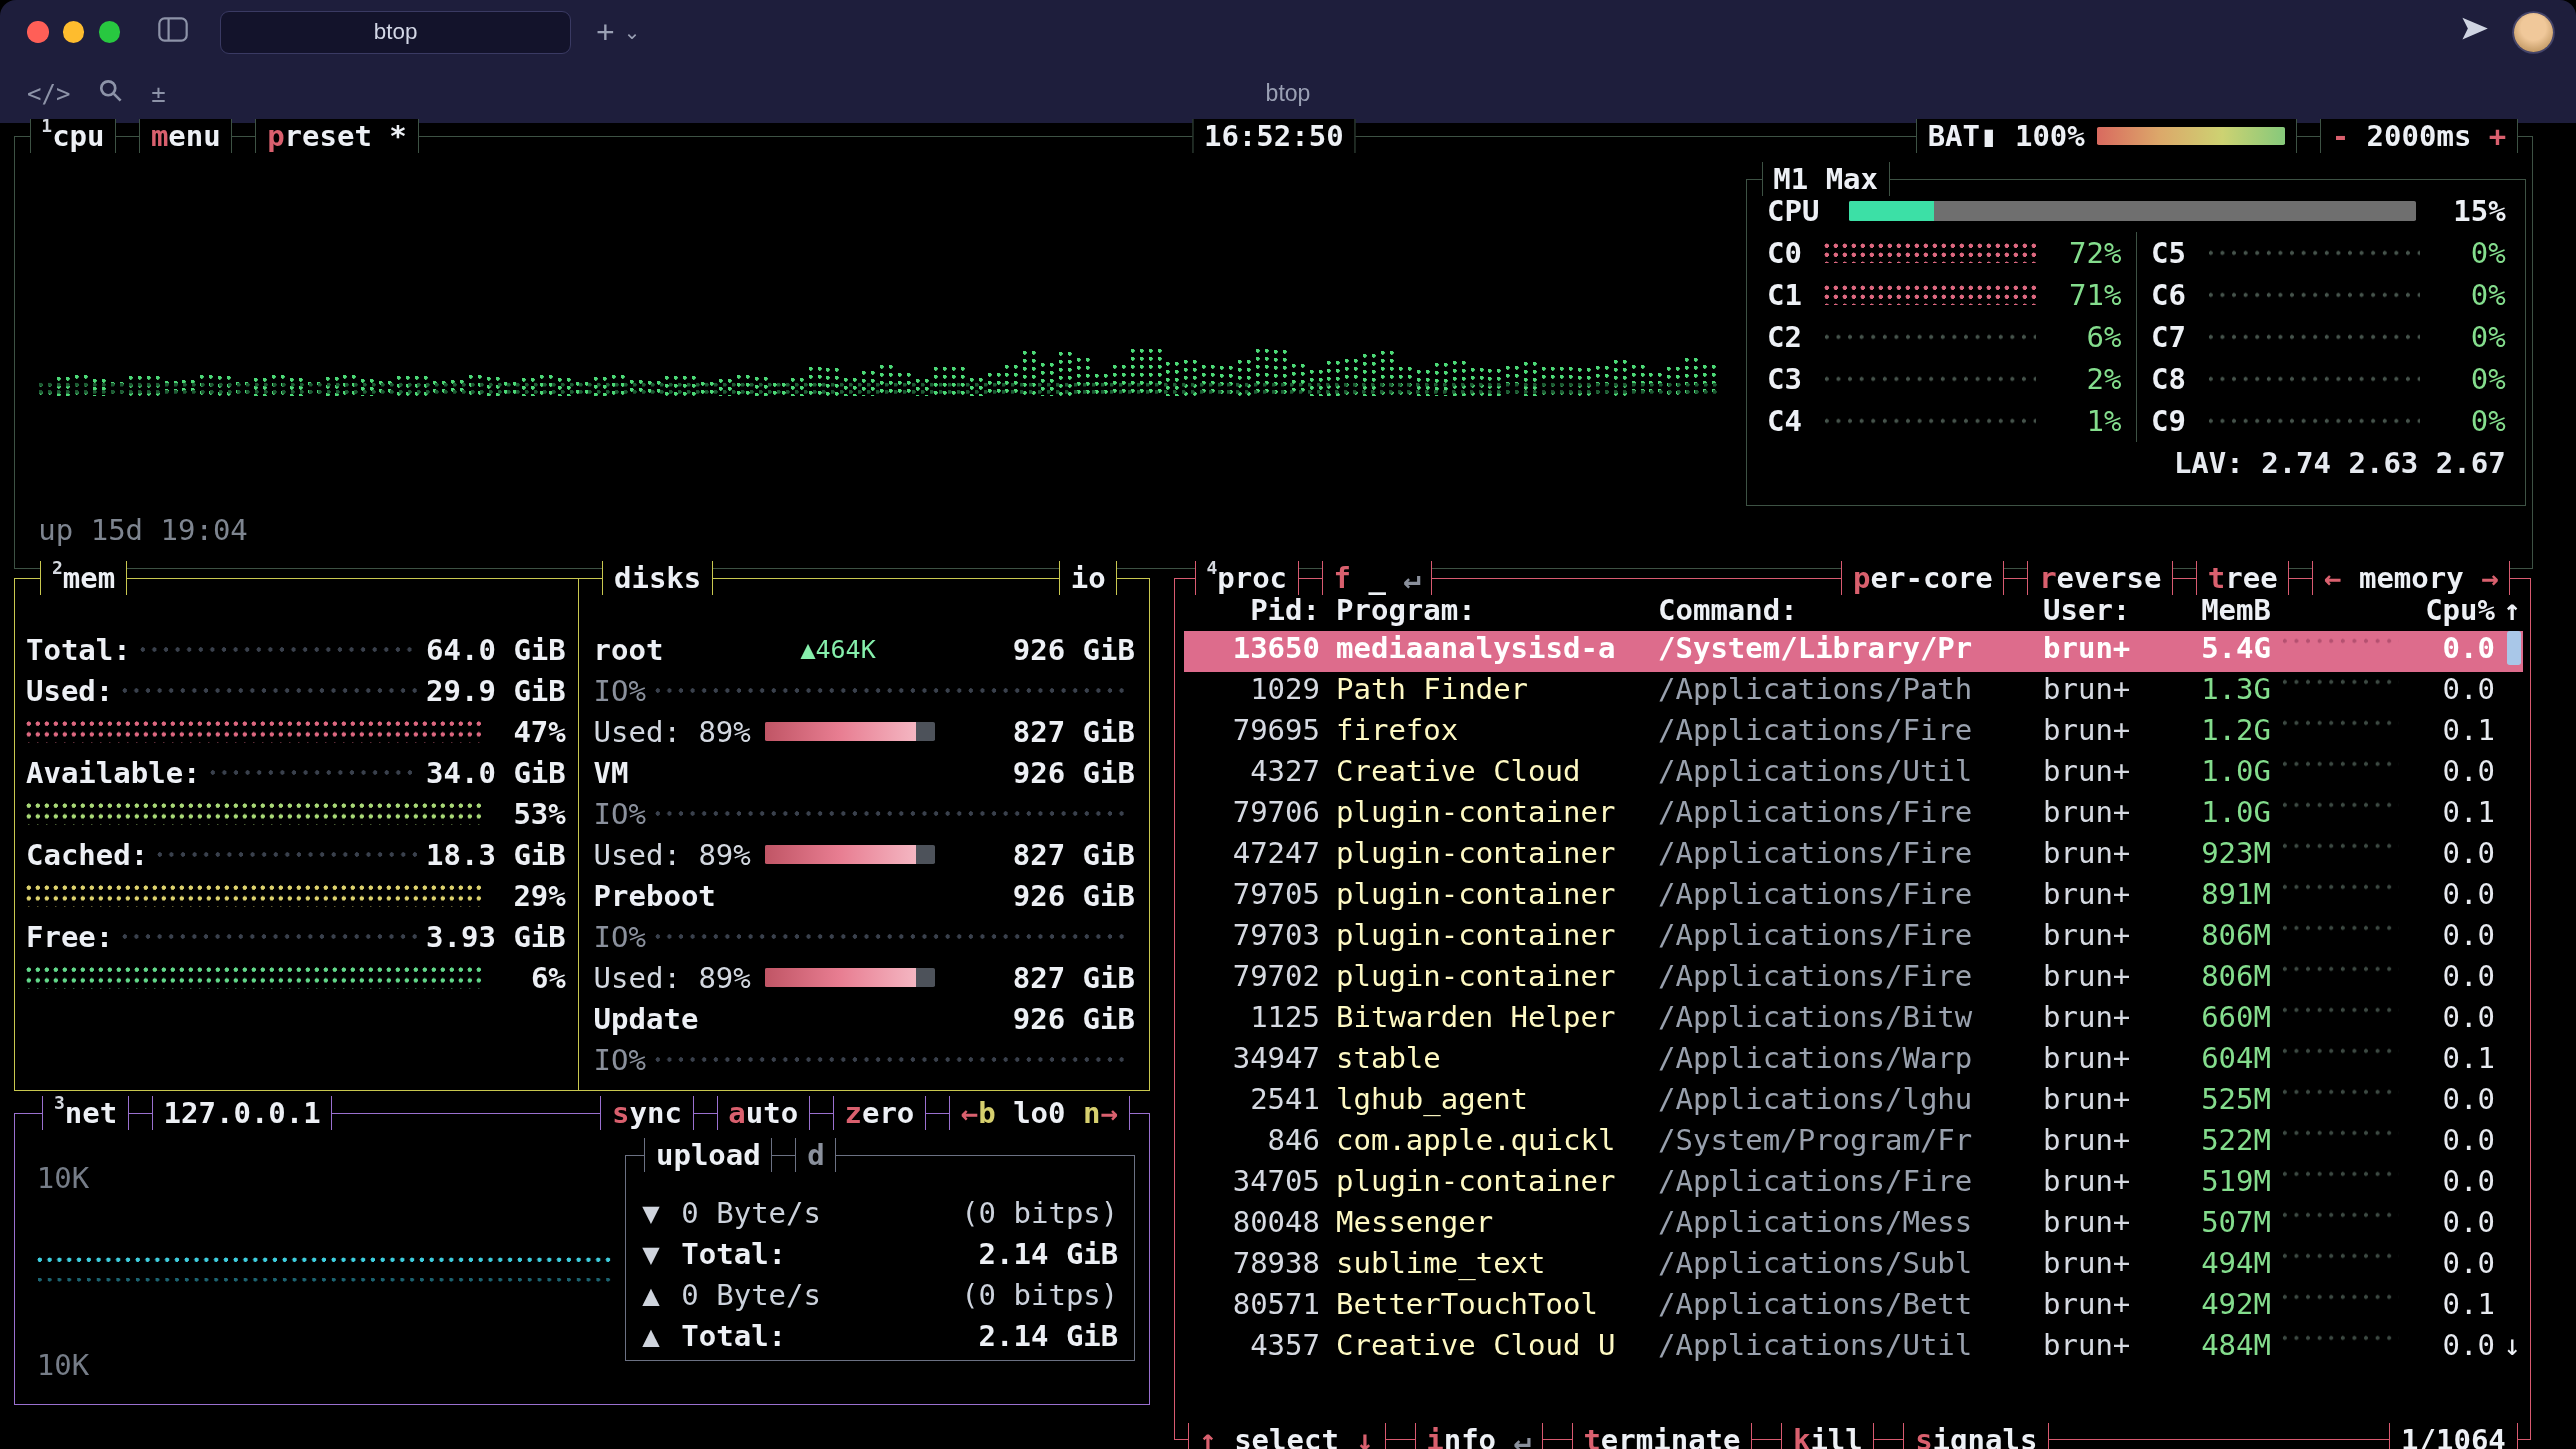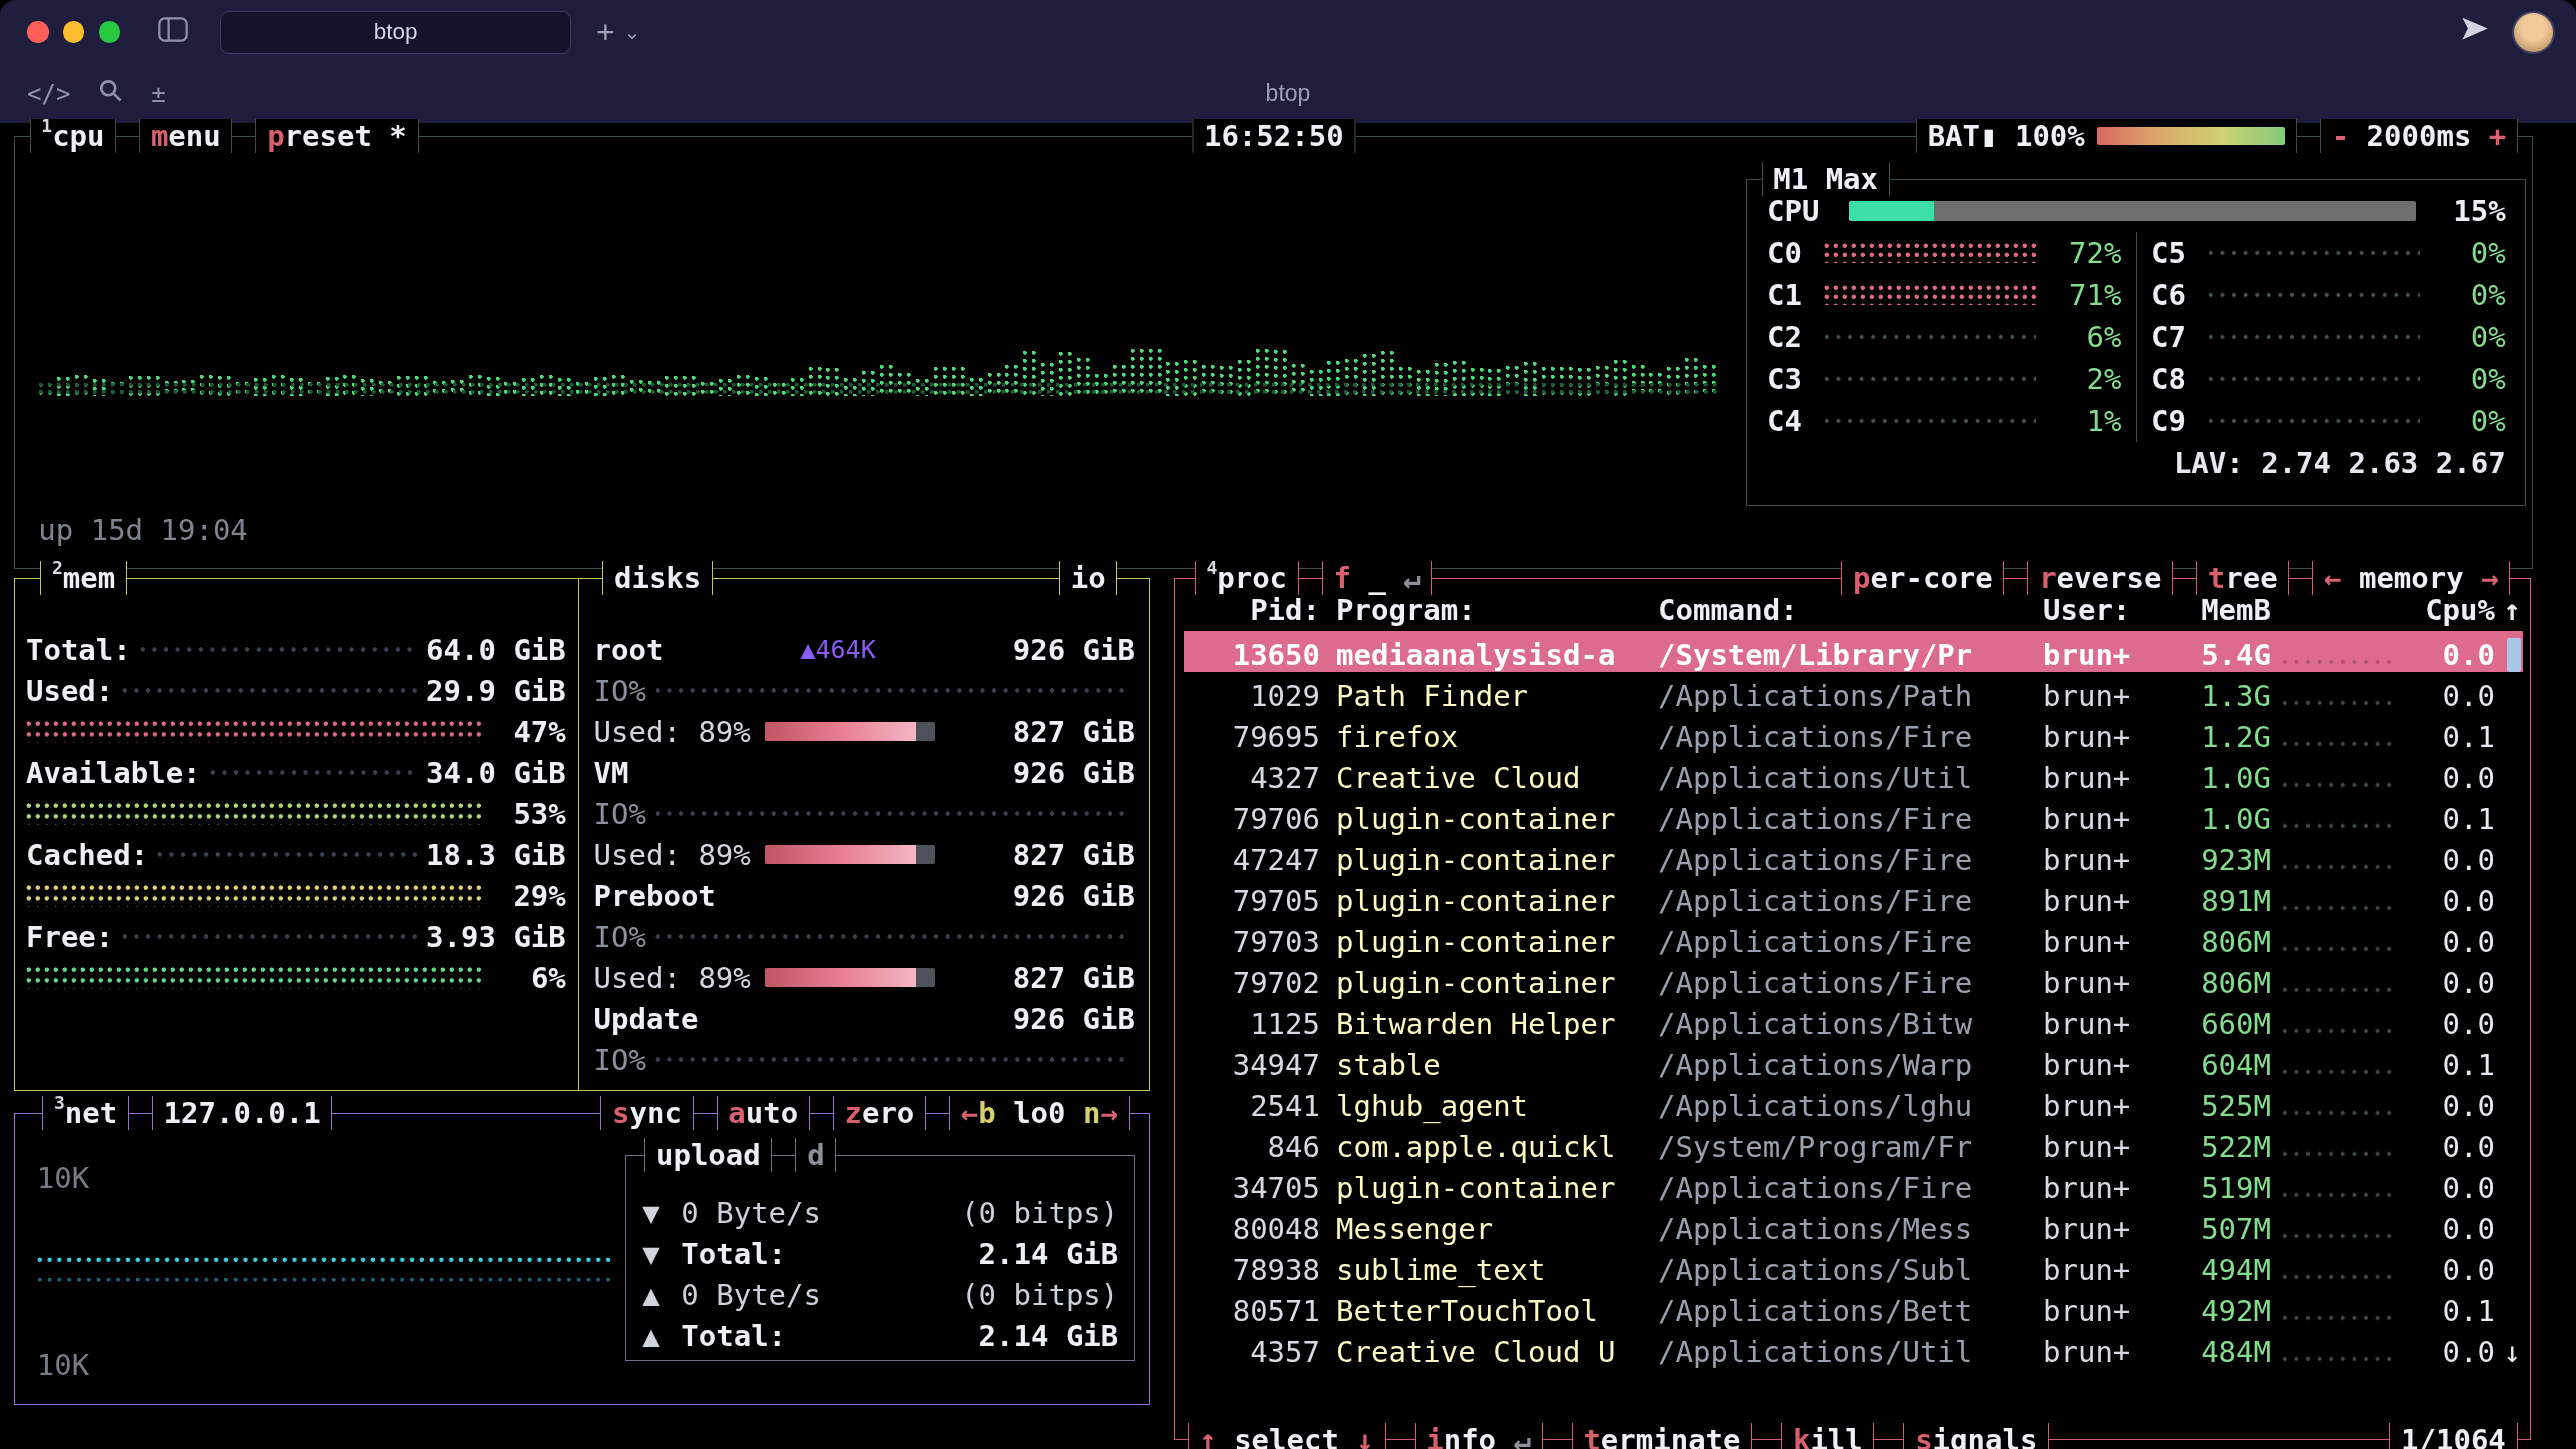--- a/index.html
+++ b/index.html
@@ -74,38 +74,38 @@
   .disks{flex:1;border-left:1.8px solid #c9c84f;padding:50px 14.3px 0 14.3px;}
   .mrow{display:flex;align-items:center;height:41px;}
   .mlbl{font-weight:700;color:#edf0f5;}
   .mlead{flex:1;height:9px;margin:0 9px;align-self:center;background-image:radial-gradient(circle at 2.7px 4.5px,#3a414d 2px,transparent 2.4px);background-size:11.6px 9px;}
   .mval{font-weight:700;color:#edf0f5;}
   .mgrow{display:flex;align-items:center;height:41px;}
   .mgraph{flex:1;height:23px;margin-right:12.5px;background-size:9px 10.7px;}
   .mpct{width:68px;text-align:right;font-weight:700;color:#edf0f5;}
   .drow{display:flex;align-items:center;height:41px;}
   .dname{font-weight:700;color:#edf0f5;}
-  .dact{margin-left:auto;color:#8b5cf6;font-size:25px;}
+  .dact{margin-left:auto;color:#86efac;font-size:25px;}
   .dsize{margin-left:auto;font-weight:700;color:#edf0f5;}
   .dio{color:#8a909c;}
   .dused{color:#d3d8e0;}
   .dbar{width:170px;height:19.7px;margin-left:14.3px;background:#4d525a;position:relative;border-radius:1.8px;overflow:hidden;}
   .dfill{position:absolute;left:0;top:0;bottom:0;background:linear-gradient(90deg,#c05565,#e87e92,#f4b6c2);}
 
   .netscale{position:absolute;left:21.5px;color:#767d88;}
   .net1{position:absolute;left:21.5px;top:143px;width:577px;height:9px;background-image:radial-gradient(circle at 2.7px 2.7px,#3ecfe0 2px,transparent 2.4px);background-size:9.8px 9px;}
   .net2{position:absolute;left:21.5px;top:163px;width:577px;height:7.2px;background-image:radial-gradient(circle at 2.7px 2.7px,#1c6472 1.8px,transparent 2.2px);background-size:9.8px 7.2px;}
   .up-inner{position:absolute;inset:0;padding:36px 16px 0 16px;}
   .urow{display:flex;align-items:center;height:41px;}
   .uarrow{width:39px;color:#cfd4dd;}
   .uval{margin-left:auto;}
 
   .proc-inner{position:absolute;inset:0;padding:9px 7.2px 0 9px;display:flex;flex-direction:column;overflow:hidden;}
   .phead{display:flex;align-items:center;height:43px;font-weight:700;color:#edf0f5;}
-  .prow{display:flex;align-items:flex-end;height:41px;}
+  .prow{display:flex;align-items:flex-start;height:41px;}
   .cpid{width:152px;text-align:right;padding-right:16px;color:#d6dae2;}
   .cprog{width:322px;color:#fef9c3;}
   .ccmd{width:385px;color:#99a1ae;}
   .cusr{width:125px;color:#d6dae2;}
   .cmem{width:103px;text-align:right;color:#84dd8d;}
   .cgr{width:139px;padding:0 10.7px;display:flex;align-items:center;}
   .rgdots{width:100%;height:19.7px;background-image:radial-gradient(circle at 2.7px 9.8px,#3d4a43 1.8px,transparent 2.2px);background-size:11.6px 19.7px;}
   .ccpu{width:85px;text-align:right;color:#e6e9ef;}
   .cgut{flex:1;display:flex;justify-content:flex-end;align-items:center;padding-right:1.8px;color:#edf0f5;}
   .phead .cpid,.phead .cprog,.phead .ccmd,.phead .cusr,.phead .cmem,.phead .ccpu{color:#edf0f5;}

